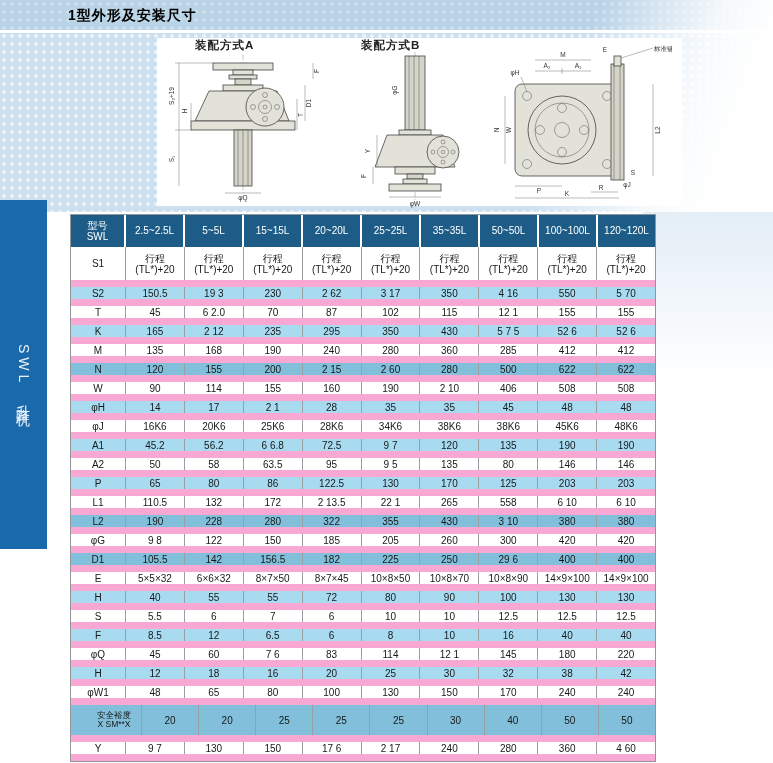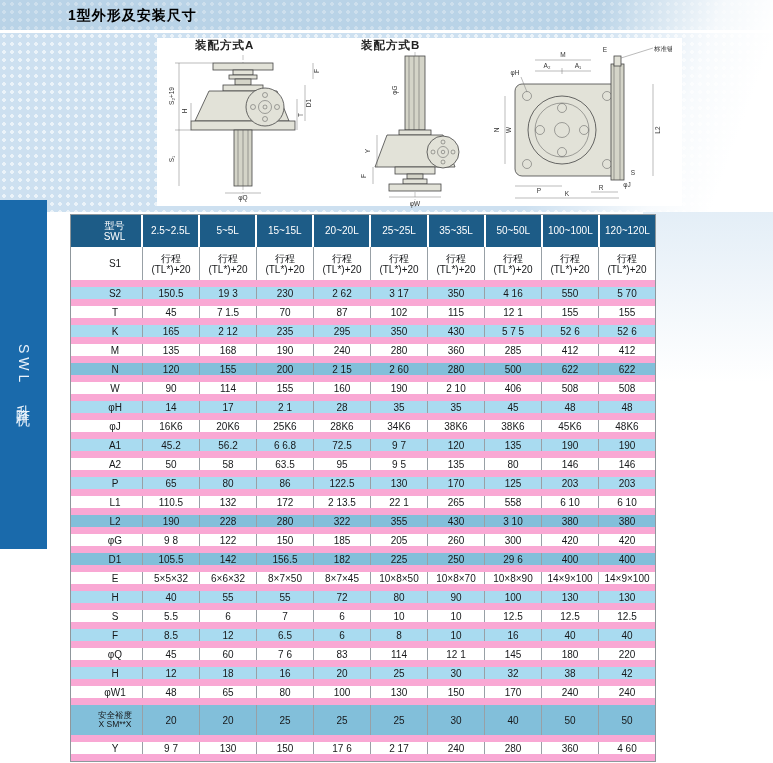--- a/index.html
+++ b/index.html
@@ -42,24 +42,24 @@
            font-size:14px;letter-spacing:4px;}
 
   
   .dim-table{position:absolute;left:70px;top:214px;width:586px;border:1px solid #8f979c;
            box-sizing:border-box;background:#fff;}
   .trow{display:flex;box-sizing:border-box;}
   .thead{height:32px;background:#1d5c87;color:#fff;}
   .th{flex:1;display:flex;align-items:center;justify-content:center;text-align:center;
       border-right:2px solid #fff;font-size:10px;line-height:1.15;white-space:pre-line;box-sizing:border-box;}
   .th:last-child{border-right:none;}
-  .label-col{flex:0 0 55px !important;margin-left:17px;}
+  .label-col{flex:0 0 55px !important;}
   .body-row{height:19px;border-bottom:7px solid #f9a8d4;background:#fff;}
   .body-row.s1{height:40px;}
-  .body-row.safety{height:37px;}
+  .body-row.safety{height:37px;padding-left:16px;}
   .body-row.light{background:#a9dbf0;}
   .body-row.medium{background:#82bfda;}
   .cell{flex:1;display:flex;align-items:center;justify-content:center;text-align:center;
       border-right:1px solid #98a0a6;font-size:10px;color:#16181a;line-height:1.1;
       white-space:pre-line;box-sizing:border-box;overflow:hidden;}
   .cell:last-child{border-right:none;}
   .cell.rowlabel{font-size:10px;}
   .body-row.safety .rowlabel{font-size:8.5px;}
 </style>
 </head>
@@ -238,21 +238,21 @@
           <div class="cell">2 62</div>
           <div class="cell">3 17</div>
           <div class="cell">350</div>
           <div class="cell">4 16</div>
           <div class="cell">550</div>
           <div class="cell">5 70</div>
         </div>
         <div class="trow body-row">
           <div class="cell rowlabel label-col">T</div>
           <div class="cell">45</div>
-          <div class="cell">7 1.5</div>
+          <div class="cell">6 2.0</div>
           <div class="cell">70</div>
           <div class="cell">87</div>
           <div class="cell">102</div>
           <div class="cell">115</div>
           <div class="cell">12 1</div>
           <div class="cell">155</div>
           <div class="cell">155</div>
         </div>
         <div class="trow body-row light">
           <div class="cell rowlabel label-col">K</div>

